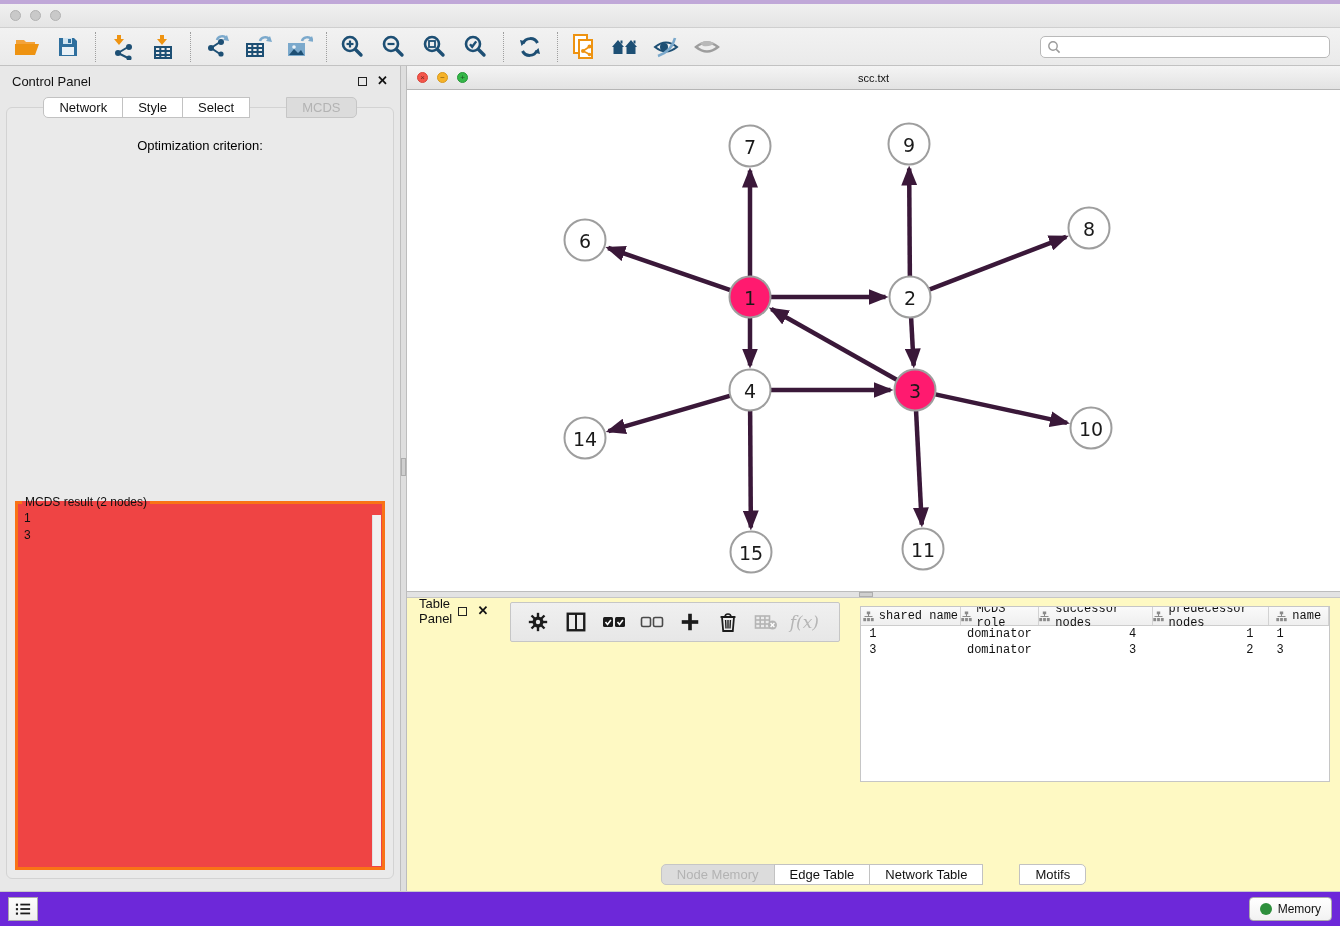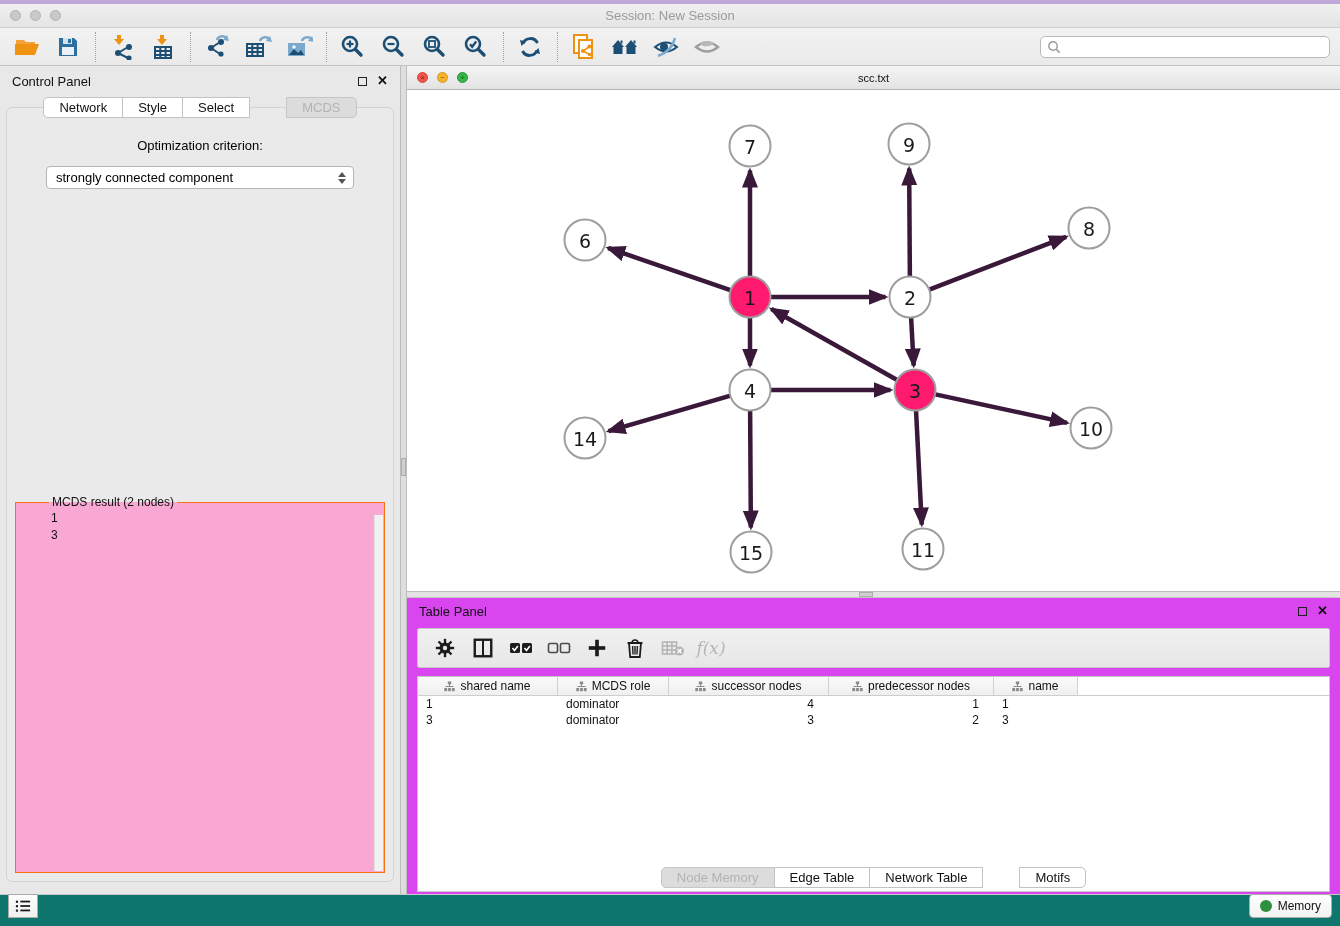--- a/index.html
+++ b/index.html
@@ -41,67 +41,66 @@
   .tab { background:#fff; border:1px solid #c2c2c2; padding:2px 15px; font-size:13px; color:#111; margin-left:-1px; }
   .tab:first-child { border-radius:5px 0 0 5px; margin-left:0; }
   .tab:last-child { border-radius:0 5px 5px 0;margin-left:36px; }
   .tab.active { background:#dcdcdc; color:#b3b3b3; border-color:#c6c6c6; }
   .cp-content { position:absolute; top:41px; left:6px; right:6px; bottom:12px; background:#eaeaea; border:1px solid #d3d3d3; border-radius:6px; }
   .opt-label { margin-top:30px; text-align:center; font-size:13px; color:#000000; }
   .select-box { margin:13px auto 0; width:308px; height:23px; background:#fff; border:1px solid #b5b5b5; border-radius:4px; display:flex; align-items:center; padding:0 6px 0 9px; font-size:13px; }
   .select-box .chev { margin-left:auto; }
   .btn-row { margin-top:12px; display:flex; justify-content:center; gap:14px; }
   .btn { height:23px; padding:0 16px; background:linear-gradient(#ffffff,#f1f1f1); border:1px solid #b0b0b0; border-radius:5px; font-size:13px; color:#111; display:flex; align-items:center; }
-  .result-box { position:absolute; left:8px; right:8px; top:387px; bottom:8px; background:#f9a8d4; border:1px solid #f97316;padding-left:29px; }
+  .result-box { position:absolute; left:8px; right:8px; top:387px; bottom:8px; background:#ef4444; border:3px solid #f97316; }
   .result-box legend { font-size:12px; color:#111; padding:0 3px; margin-left:4px; }
   .result-list { font-size:12px; color:#111; padding:1px 6px; line-height:17px; }
   .result-scroll { position:absolute; right:1px; top:6px; bottom:1px; width:9px; background:#f1f1f1; border-left:1px solid #e2e2e2; }
 
   
   .network-window { height:526px; display:flex; flex-direction:column; border-bottom:1px solid #bdbdbd; }
   .net-titlebar { height:24px; background:linear-gradient(#f4f4f4,#e3e3e3); border-bottom:1px solid #b5b5b5; position:relative; display:flex; align-items:center; }
   .net-title { position:absolute; left:0; right:0; text-align:center; font-size:11px; color:#111; }
   .net-canvas { flex:1; background:#fff; position:relative; }
   .h-splitter { height:6px; background:#e3e3e3; border-bottom:1px solid #c6c6c6; position:relative; }
   .h-splitter .knob { position:absolute; left:452px; top:0; width:14px; height:5px; background:#cfcfcf; border:1px solid #adadad; }
 
   
-  .table-panel { flex:1; background:#d946ef; position:relative; display:flex; flex-direction:column; }
+  .table-panel { flex:1; background:#fef9c3; position:relative; display:flex; flex-direction:row; }
   .tp-header { height:26px; display:flex; align-items:center; padding:0 12px; }
   .table-toolbar { margin:4px 10px 0 10px; height:40px; background:linear-gradient(#f0f0f0,#e7e7e7); border:1px solid #c6c6c6; border-radius:2px; display:flex; align-items:center; padding:8px 12px; }
   .ttbtn { width:30px; height:28px; display:flex; align-items:center; justify-content:center; margin-right:8px; }
   .fx { font-family:"DejaVu Serif", serif; font-style:italic; font-size:17px; color:#b5b5b5; }
-  .table-wrap { margin:8px 10px 0 10px; height:216px; background:#fff; border:1px solid #c6c6c6; overflow:hidden; }
+  .table-wrap { margin:8px 10px 0 10px; height:176px; background:#fff; border:1px solid #c6c6c6; overflow:hidden;font-family:Liberation Mono, monospace; }
   .thead { display:flex; height:19px; border-bottom:1px solid #cdcdcd; }
   .th { background:linear-gradient(#fafafa,#efefef); border-right:1px solid #d2d2d2; display:flex; align-items:center; justify-content:center; gap:5px; font-size:12px; color:#111; }
   .th-rest { flex:1; background:#fff; }
   .trow { display:flex; height:16px; }
   .td { font-size:12px; color:#111; padding:1px 6px 0 8px; white-space:nowrap; overflow:hidden; }
   .td.right { text-align:right; padding-right:15px; }
   .table-tabs { position:absolute; left:0; right:0; bottom:6px; display:flex; justify-content:center; }
   
-  .statusbar { height:32px; background:#0f766e; border-top:1px solid #c9c9c9; display:flex; align-items:flex-end; padding:8px 8px; }
+  .statusbar { height:32px; background:#6d28d9; border-top:1px solid #c9c9c9; display:flex; align-items:center; padding:17px 8px; }
   .list-btn { width:30px; height:24px; background:linear-gradient(#fdfdfd,#f0f0f0); border:1px solid #ababab; display:flex; align-items:center; justify-content:center; }
   .memory-btn { margin-left:auto; height:24px; padding:0 10px; background:linear-gradient(#ffffff,#f2f2f2); border:1px solid #ababab; border-radius:4px; display:flex; align-items:center; gap:6px; font-size:12px; color:#111; }
   .mem-dot { width:12px; height:12px; border-radius:50%; background:#2e8f3c; }
   svg { display:block; }
 </style>
 </head>
 <body>
 
 <div class="app">
   <div class="top-strip"></div>
 
   <div class="titlebar">
     <div class="lights">
       <span class="light"></span>
       <span class="light"></span>
       <span class="light"></span>
     </div>
-    <div class="win-title">Session: New Session</div>
   </div>
 
   <div class="toolbar">
     <div class="tbtn">
         <span>
       <svg width="28" height="24" viewBox="0 0 28 24">
             <path d="M3 5h8l2 2h9v4H3z" fill="#f3a33a"></path>
             <path d="M2 9h24l-4 11H2z" fill="#ee9311"></path>
           </svg>
         </span>
@@ -301,29 +300,20 @@
         </span>
       </div>
       <div class="cp-tabs" id="cpTabs">
           <div class="tab">Network</div>
           <div class="tab">Style</div>
           <div class="tab">Select</div>
           <div class="tab active">MCDS</div>
         </div>
       <div class="cp-content">
         <div class="opt-label">Optimization criterion:</div>
-        <div class="select-box">
-          <span>strongly connected component</span>
-          <span class="chev">
-            <svg width="10" height="14" viewBox="0 0 10 14">
-                <polygon points="5,1 9,6 1,6" fill="#555"></polygon>
-                <polygon points="5,13 9,8 1,8" fill="#555"></polygon>
-              </svg>
-          </span>
-        </div>
         <fieldset class="result-box">
           <legend>MCDS result (2 nodes)</legend>
           <div class="result-list" id="resultList">
               <div>1</div>
               <div>3</div>
             </div>
           <div class="result-scroll"></div>
         </fieldset>
       </div>
     </div>

